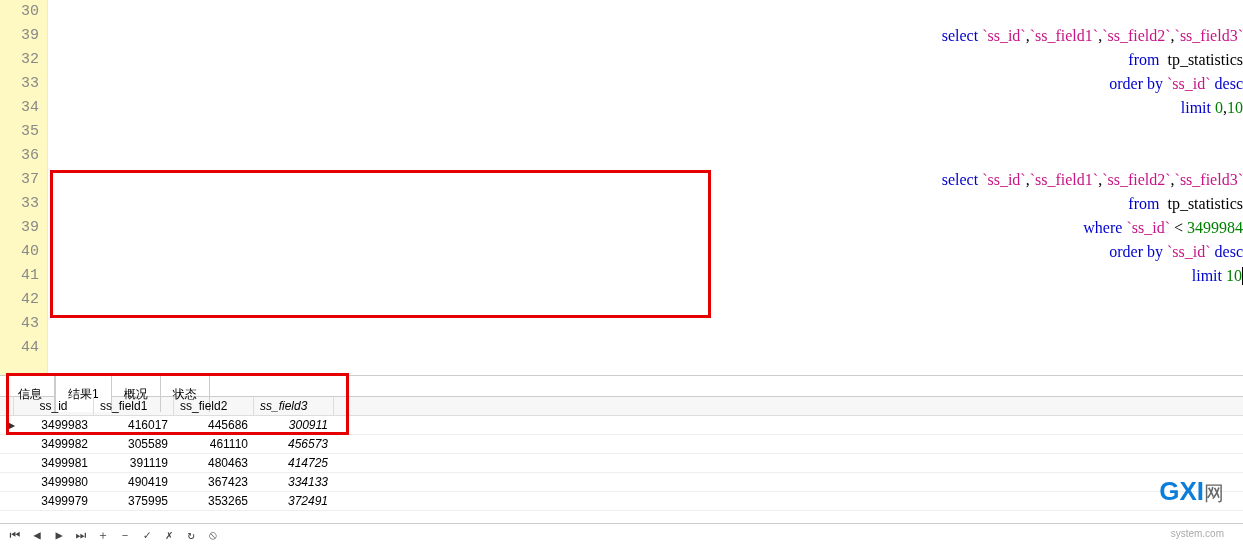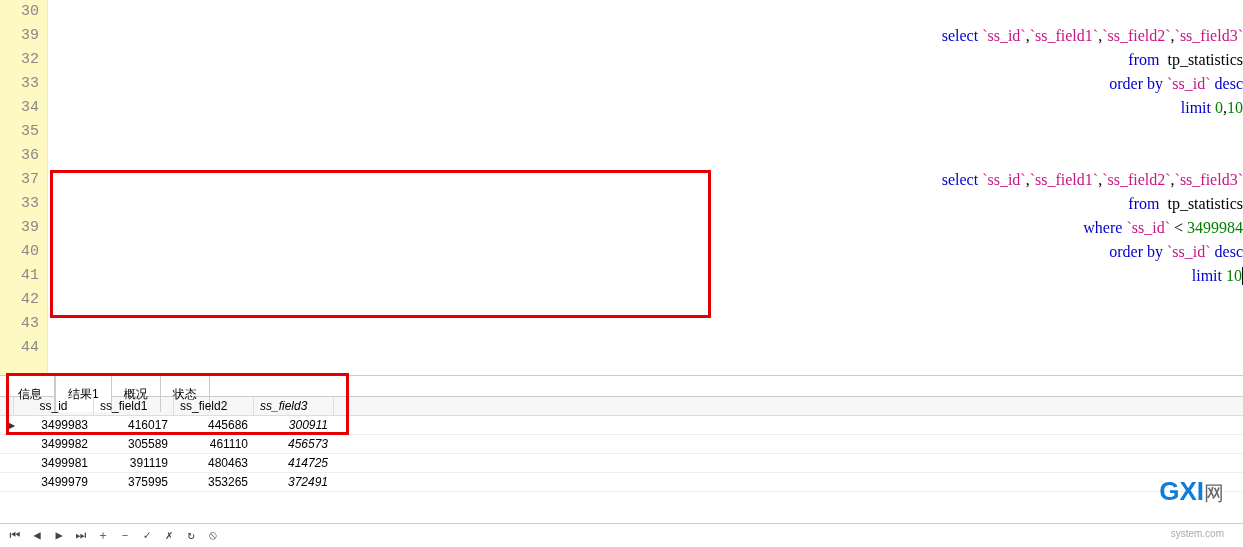--- a/index.html
+++ b/index.html
@@ -98,20 +98,27 @@
         </div>
         <div class="grow">
           <div class="gcell row-indicator"></div>
           <div class="gcell c0">3499981</div>
           <div class="gcell c1">391119</div>
           <div class="gcell c2">480463</div>
           <div class="gcell c3">414725</div>
         </div>
         <div class="grow">
           <div class="gcell row-indicator"></div>
+          <div class="gcell c0">3499980</div>
+          <div class="gcell c1">490419</div>
+          <div class="gcell c2">367423</div>
+          <div class="gcell c3">334133</div>
+        </div>
+        <div class="grow">
+          <div class="gcell row-indicator"></div>
           <div class="gcell c0">3499979</div>
           <div class="gcell c1">375995</div>
           <div class="gcell c2">353265</div>
           <div class="gcell c3">372491</div>
         </div>
       </div>
   </div>
 </div>
 
 <div class="toolbar" id="tbar">

